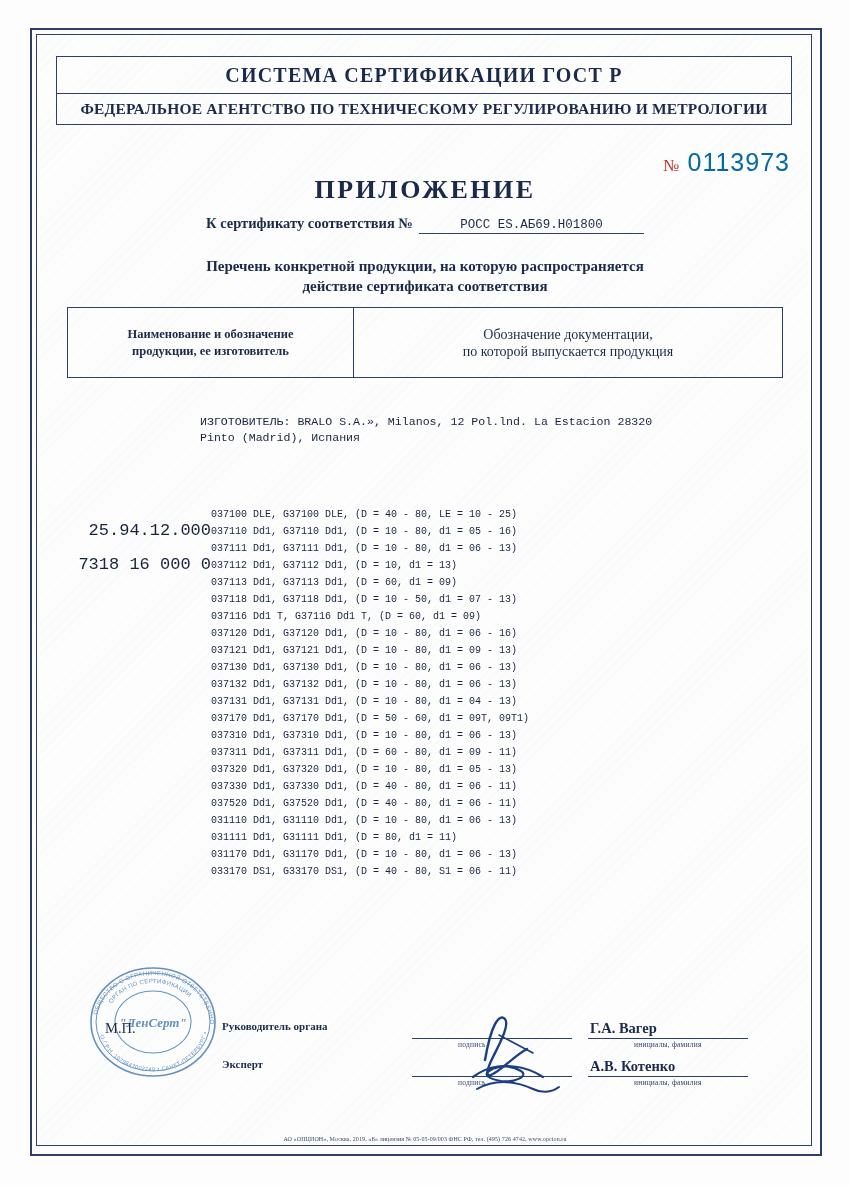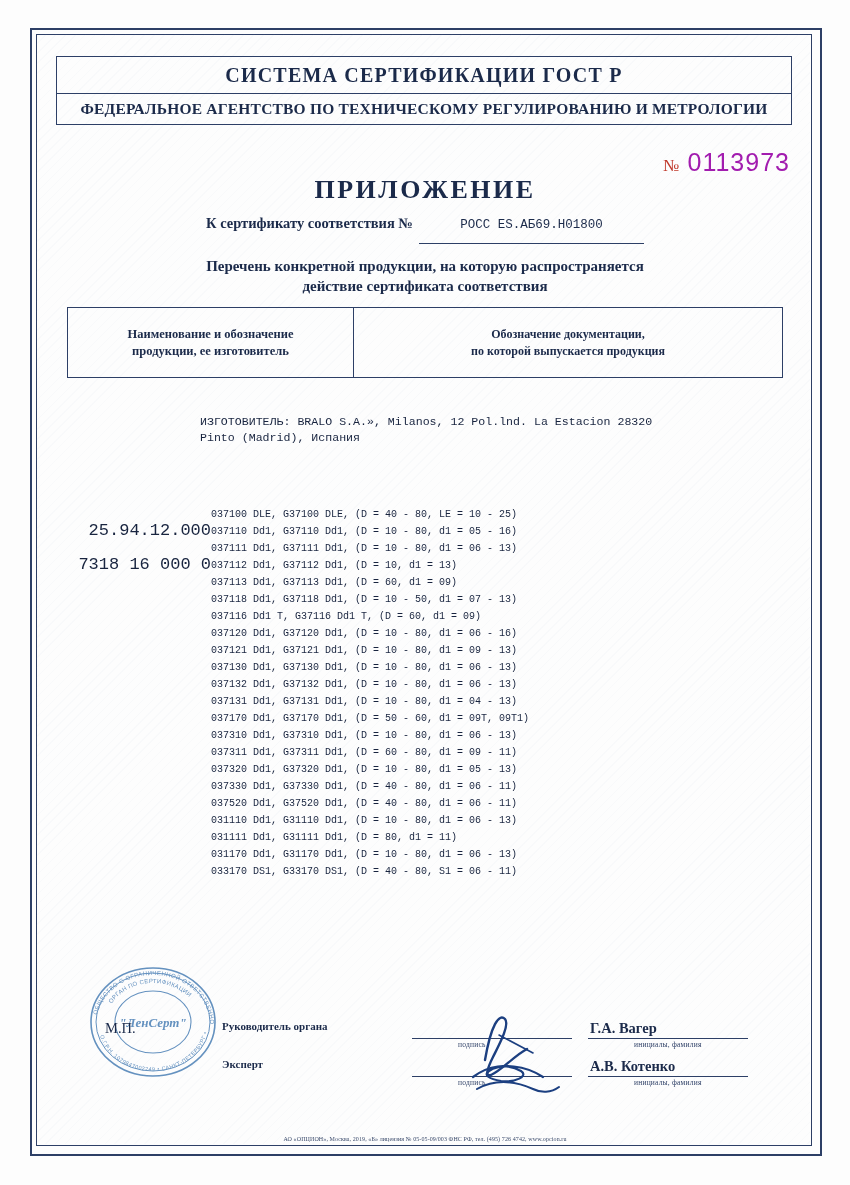--- a/index.html
+++ b/index.html
@@ -69,21 +69,21 @@
     align-items: baseline;
     gap: 8px;
   }
   .num-label {
     font-size: 17px;
     color: #c0392b;
     font-family: "Liberation Serif", serif;
   }
   .num-value {
     font-size: 25px;
-    color: #a21caf;
+    color: #0369a1;
     font-family: "Liberation Sans", sans-serif;
     letter-spacing: 1px;
   }
 
   
   .doc-title {
     position: absolute;
     left: 0; top: 175px;
     width: 850px;
     text-align: center;
@@ -102,21 +102,21 @@
   }
   .cert-line .lbl { }
   .cert-line .val {
     display: inline-block;
     min-width: 225px;
     border-bottom: 1px solid #2d3f66;
     font-family: "Liberation Mono", monospace;
     font-weight: normal;
     font-size: 12.5px;
     text-align: center;
-    padding-bottom: 11px;
+    padding-bottom: 1px;
     margin-left: 6px;
     vertical-align: baseline;
   }
 
   .subtitle {
     position: absolute;
     left: 0; top: 256px;
     width: 850px;
     text-align: center;
     font-size: 15px;
@@ -160,22 +160,22 @@
     line-height: 17px;
     height: 69px;
   }
   .col-c {
     flex: 1;
     display: flex;
     flex-direction: column;
     justify-content: center;
     align-items: center;
     text-align: center;
-    font-size: 12px;
-    font-weight: bold;
+    font-size: 14px;
+    font-weight: normal;
     line-height: 17px;
     height: 69px;
   }
 
   
   .manufacturer {
     position: absolute;
     left: 200px; top: 414px;
     width: 560px;
     font-family: "Liberation Mono", monospace;

